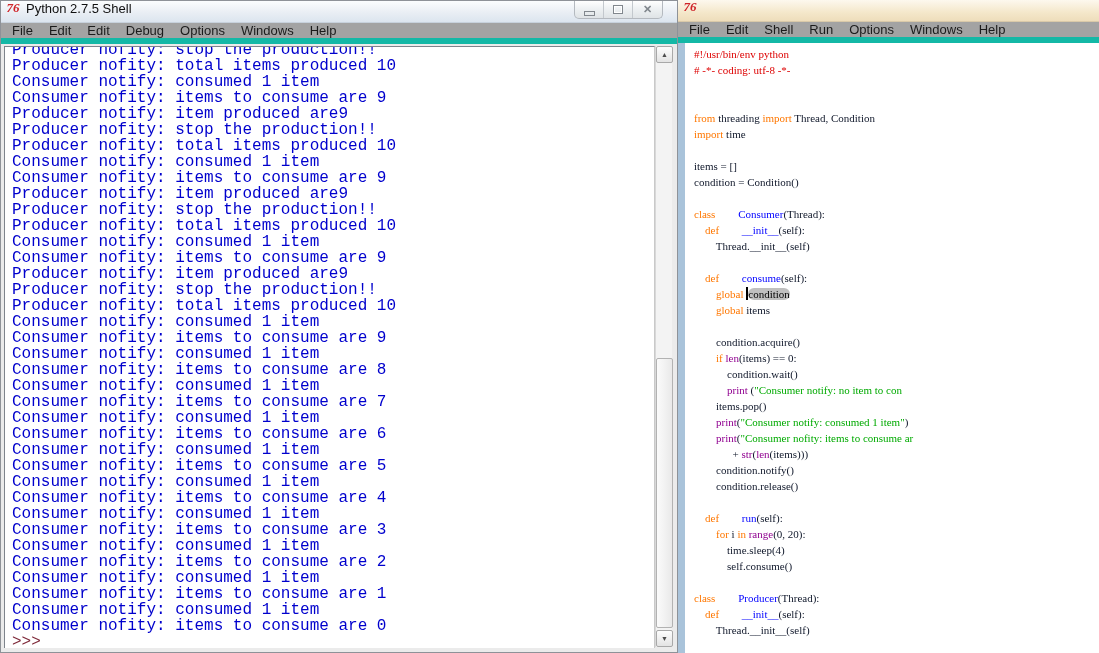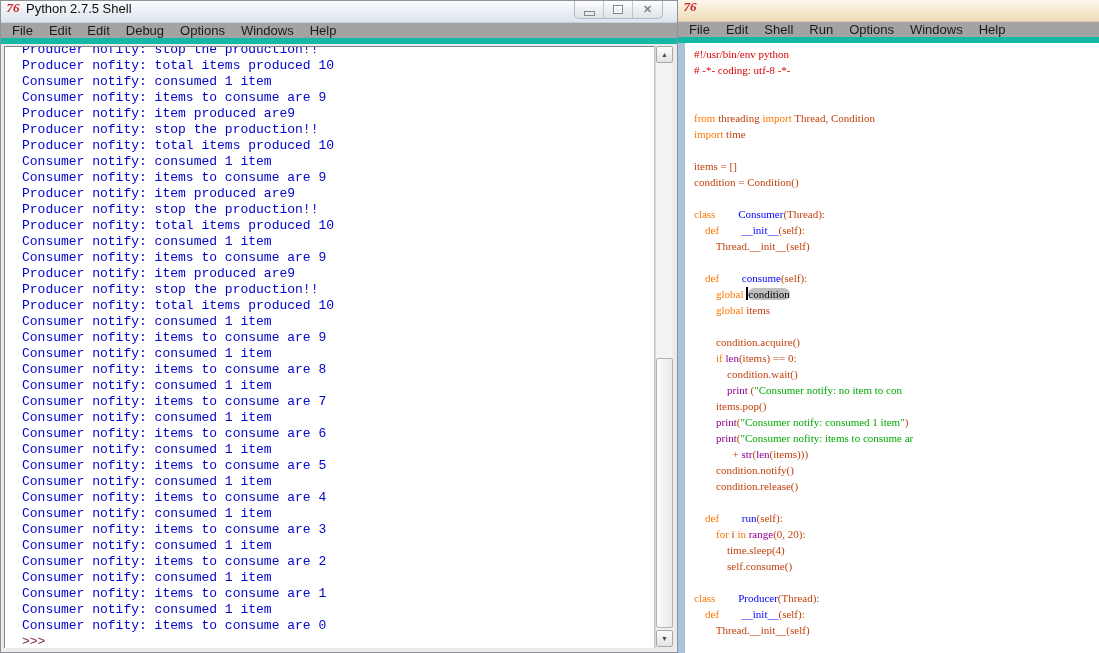--- a/index.html
+++ b/index.html
@@ -26,22 +26,22 @@
     border:1px solid #b4b9bf;border-top:none;border-radius:0 0 5px 5px;overflow:hidden;
     background:linear-gradient(180deg,#ffffff,#eef1f3 45%,#dfe3e6);}
   .win-btn{width:29px;display:flex;align-items:center;justify-content:center;border-right:1px solid #c3c8cd;box-sizing:border-box;}
   .win-btn:last-child{border-right:none;}
   .glyph-min{display:inline-block;width:9px;height:3px;border:1px solid #81878d;margin-top:7px;}
   .glyph-max{display:inline-block;width:8px;height:7px;border:1px solid #81878d;box-shadow:inset 0 0 0 1px #fff;}
   .glyph-close{font-size:11px;font-weight:bold;color:#81878d;line-height:11px;}
 
   .console-area{position:absolute;top:45px;left:3px;width:651px;height:602px;background:#ffffff;
     border:1px solid #7e848c;border-right-color:#c9c9c9;border-bottom:none;box-sizing:border-box;overflow:hidden;}
-  .console{position:absolute;top:-5px;left:0;right:0;padding-left:17px;
-    font-family:"Liberation Mono","DejaVu Sans Mono",monospace;font-size:13px;line-height:16px;
+  .console{position:absolute;top:-5px;left:0;right:0;padding-left:7px;
+    font-family:"Liberation Mono","DejaVu Sans Mono",monospace;font-size:16px;line-height:16px;
     color:var(--stdout,#0000cd);white-space:pre;}
   .console-line{height:16px;}
   .prompt-line{color:var(--prompt,#7f2a3a);}
 
   .vscroll{position:absolute;top:45px;right:5px;width:17px;height:601px;background:#f3f3f3;
     border-left:1px solid #d8d8d8;box-sizing:border-box;}
   .scroll-btn{position:absolute;left:0;width:17px;height:17px;box-sizing:border-box;
     border:1px solid #a8a8a8;border-radius:2px;background:linear-gradient(180deg,#fdfdfd,#e3e3e3);
     display:flex;align-items:center;justify-content:center;font-size:7px;color:#4c4c4c;}
   .scroll-up{top:0;}
@@ -51,21 +51,21 @@
 
   
   .win-right{position:absolute;left:678px;top:0;width:430px;height:653px;box-sizing:border-box;background:#fff;}
   .win-right .titlebar{background:linear-gradient(180deg,#fdf8ee 0%,#f4e7ca 60%,#eeddbb 100%);
     border-bottom:1px solid #d9c9a9;}
   .code-wrap{position:absolute;top:43px;left:0;right:0;bottom:0;background:#ffffff;
     border-left:7px solid #a9c3da;box-sizing:border-box;}
   .code{position:absolute;top:3px;left:9px;font-family:Liberation Serif, serif;
     font-size:11px;line-height:16px;white-space:pre;color:#000;}
   .code-line{height:16px;}
-  .tk-p{color:#c2410c;}
+  .tk-p{color:#0f172a;}
   .tk-k{color:var(--keyword,#ff7700);}
   .tk-b{color:var(--builtin,#900090);}
   .tk-s{color:var(--string,#00aa00);}
   .tk-c{color:var(--comment,#dd0000);}
   .tk-d{color:var(--defname,#0000ff);margin-left:20px;}
   .tk-sel{background:var(--selection_bg,#bfbfbf);color:#000;border-radius:7px;}
   .cursor{display:inline-block;width:2px;height:13px;background:#000;vertical-align:text-bottom;}
 </style>
 </head>
 <body>

